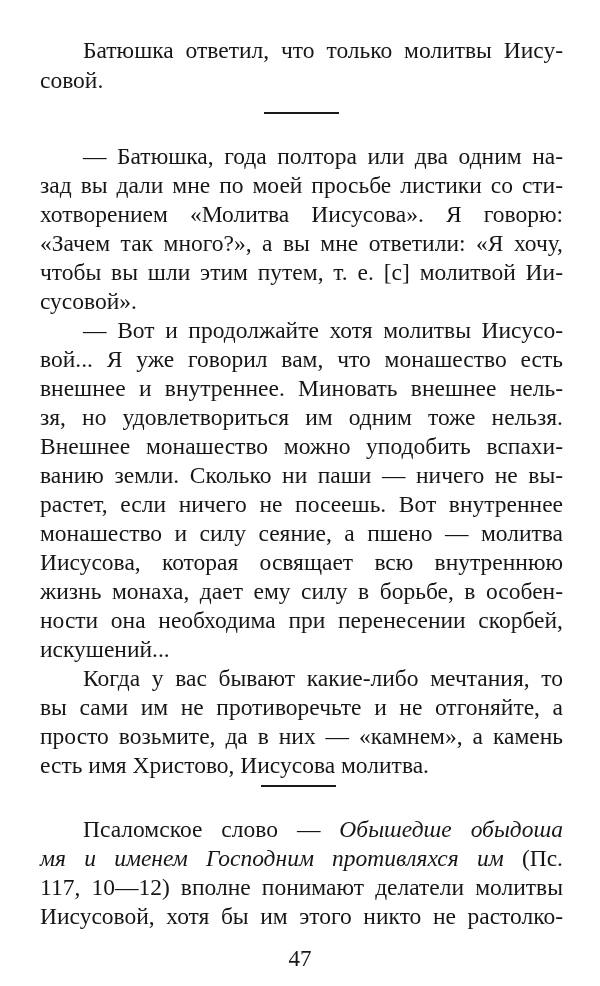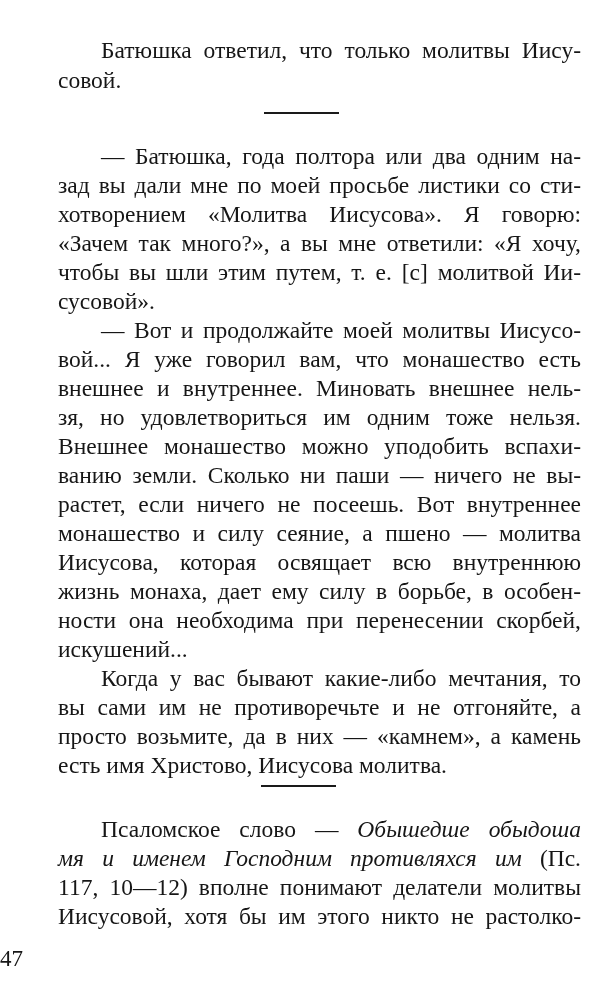--- a/index.html
+++ b/index.html
@@ -8,51 +8,50 @@
     color: #161616;
     font-family: "Liberation Serif", "DejaVu Serif", serif;
   }
   .page {
     position: absolute; left: 40px; top: 0; width: 523px;
   }
   .line {
     position: absolute; left: 0; width: 523px;
     font-size: 23.5px; line-height: 29px; height: 29px;
     white-space: nowrap;
-    margin-left: 18px;
   }
   .justify { text-align: justify; text-align-last: justify; }
   .indent { padding-left: 43px; width: 480px; }
   .sep {
     position: absolute; height: 2px; background: #1a1a1a; width: 75px;
   }
   .ital { font-style: italic; }
   .pagenum {
-    position: absolute; left: 0; width: 600px; 
+    position: absolute; left: 0; width: 600px; text-align: center;
     font-size: 23px; top: 946px;
   }
 </style>
 </head>
 <body>
 
 <div class="page">
 
   <div class="line justify indent" style="top:36px">Батюшка ответил, что только молитвы Иису-</div>
   <div class="line" style="top:66px">совой.</div>
 
   <div class="sep" style="left:224px; top:112px"></div>
 
   <div class="line justify indent" style="top:142px">— Батюшка, года полтора или два одним на-</div>
   <div class="line justify" style="top:171px">зад вы дали мне по моей просьбе листики со сти-</div>
   <div class="line justify" style="top:200px">хотворением «Молитва Иисусова». Я говорю:</div>
   <div class="line justify" style="top:229px">«Зачем так много?», а вы мне ответили: «Я хочу,</div>
   <div class="line justify" style="top:258px">чтобы вы шли этим путем, т. е. [с] молитвой Ии-</div>
   <div class="line" style="top:287px">сусовой».</div>
 
-  <div class="line justify indent" style="top:316px">— Вот и продолжайте моей молитвы Иисусо-</div>
+  <div class="line justify indent" style="top:316px">— Вот и продолжайте хотя молитвы Иисусо-</div>
   <div class="line justify" style="top:345px">вой... Я уже говорил вам, что монашество есть</div>
   <div class="line justify" style="top:374px">внешнее и внутреннее. Миновать внешнее нель-</div>
   <div class="line justify" style="top:403px">зя, но удовлетвориться им одним тоже нельзя.</div>
   <div class="line justify" style="top:432px">Внешнее монашество можно уподобить вспахи-</div>
   <div class="line justify" style="top:461px">ванию земли. Сколько ни паши — ничего не вы-</div>
   <div class="line justify" style="top:490px">растет, если ничего не посеешь. Вот внутреннее</div>
   <div class="line justify" style="top:519px">монашество и силу сеяние, а пшено — молитва</div>
   <div class="line justify" style="top:548px">Иисусова, которая освящает всю внутреннюю</div>
   <div class="line justify" style="top:577px">жизнь монаха, дает ему силу в борьбе, в особен-</div>
   <div class="line justify" style="top:606px">ности она необходима при перенесении скорбей,</div>

